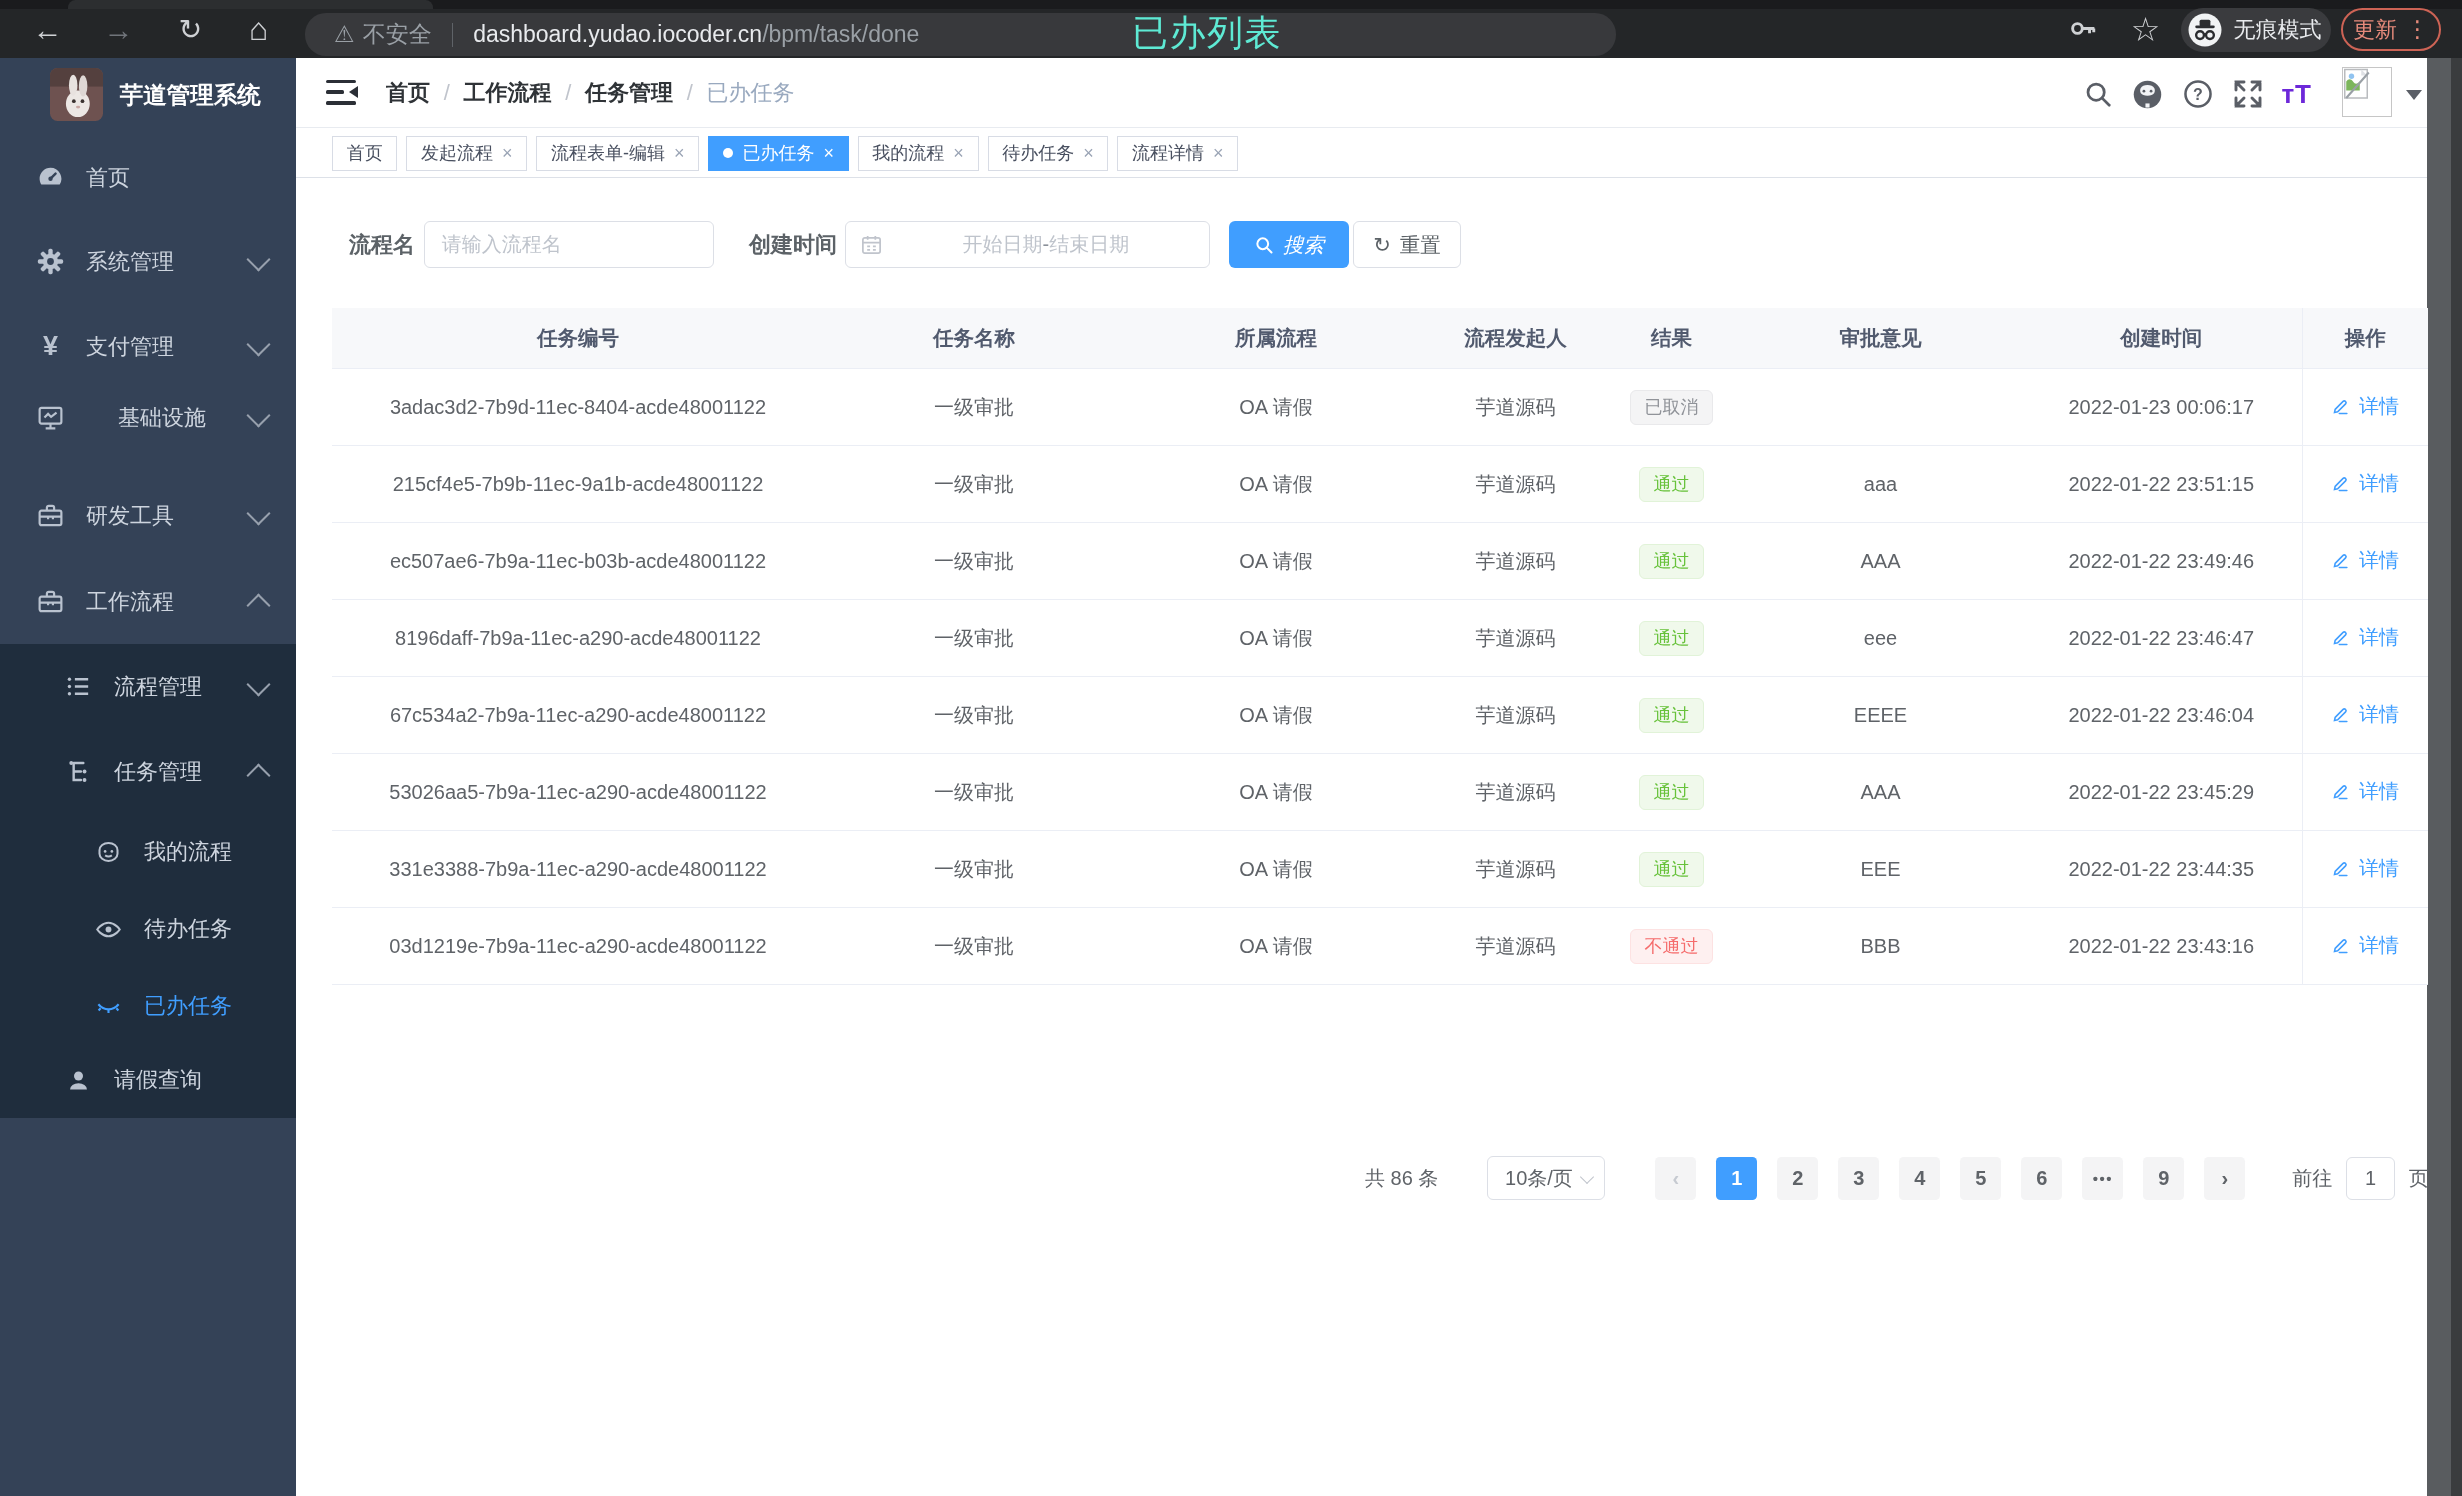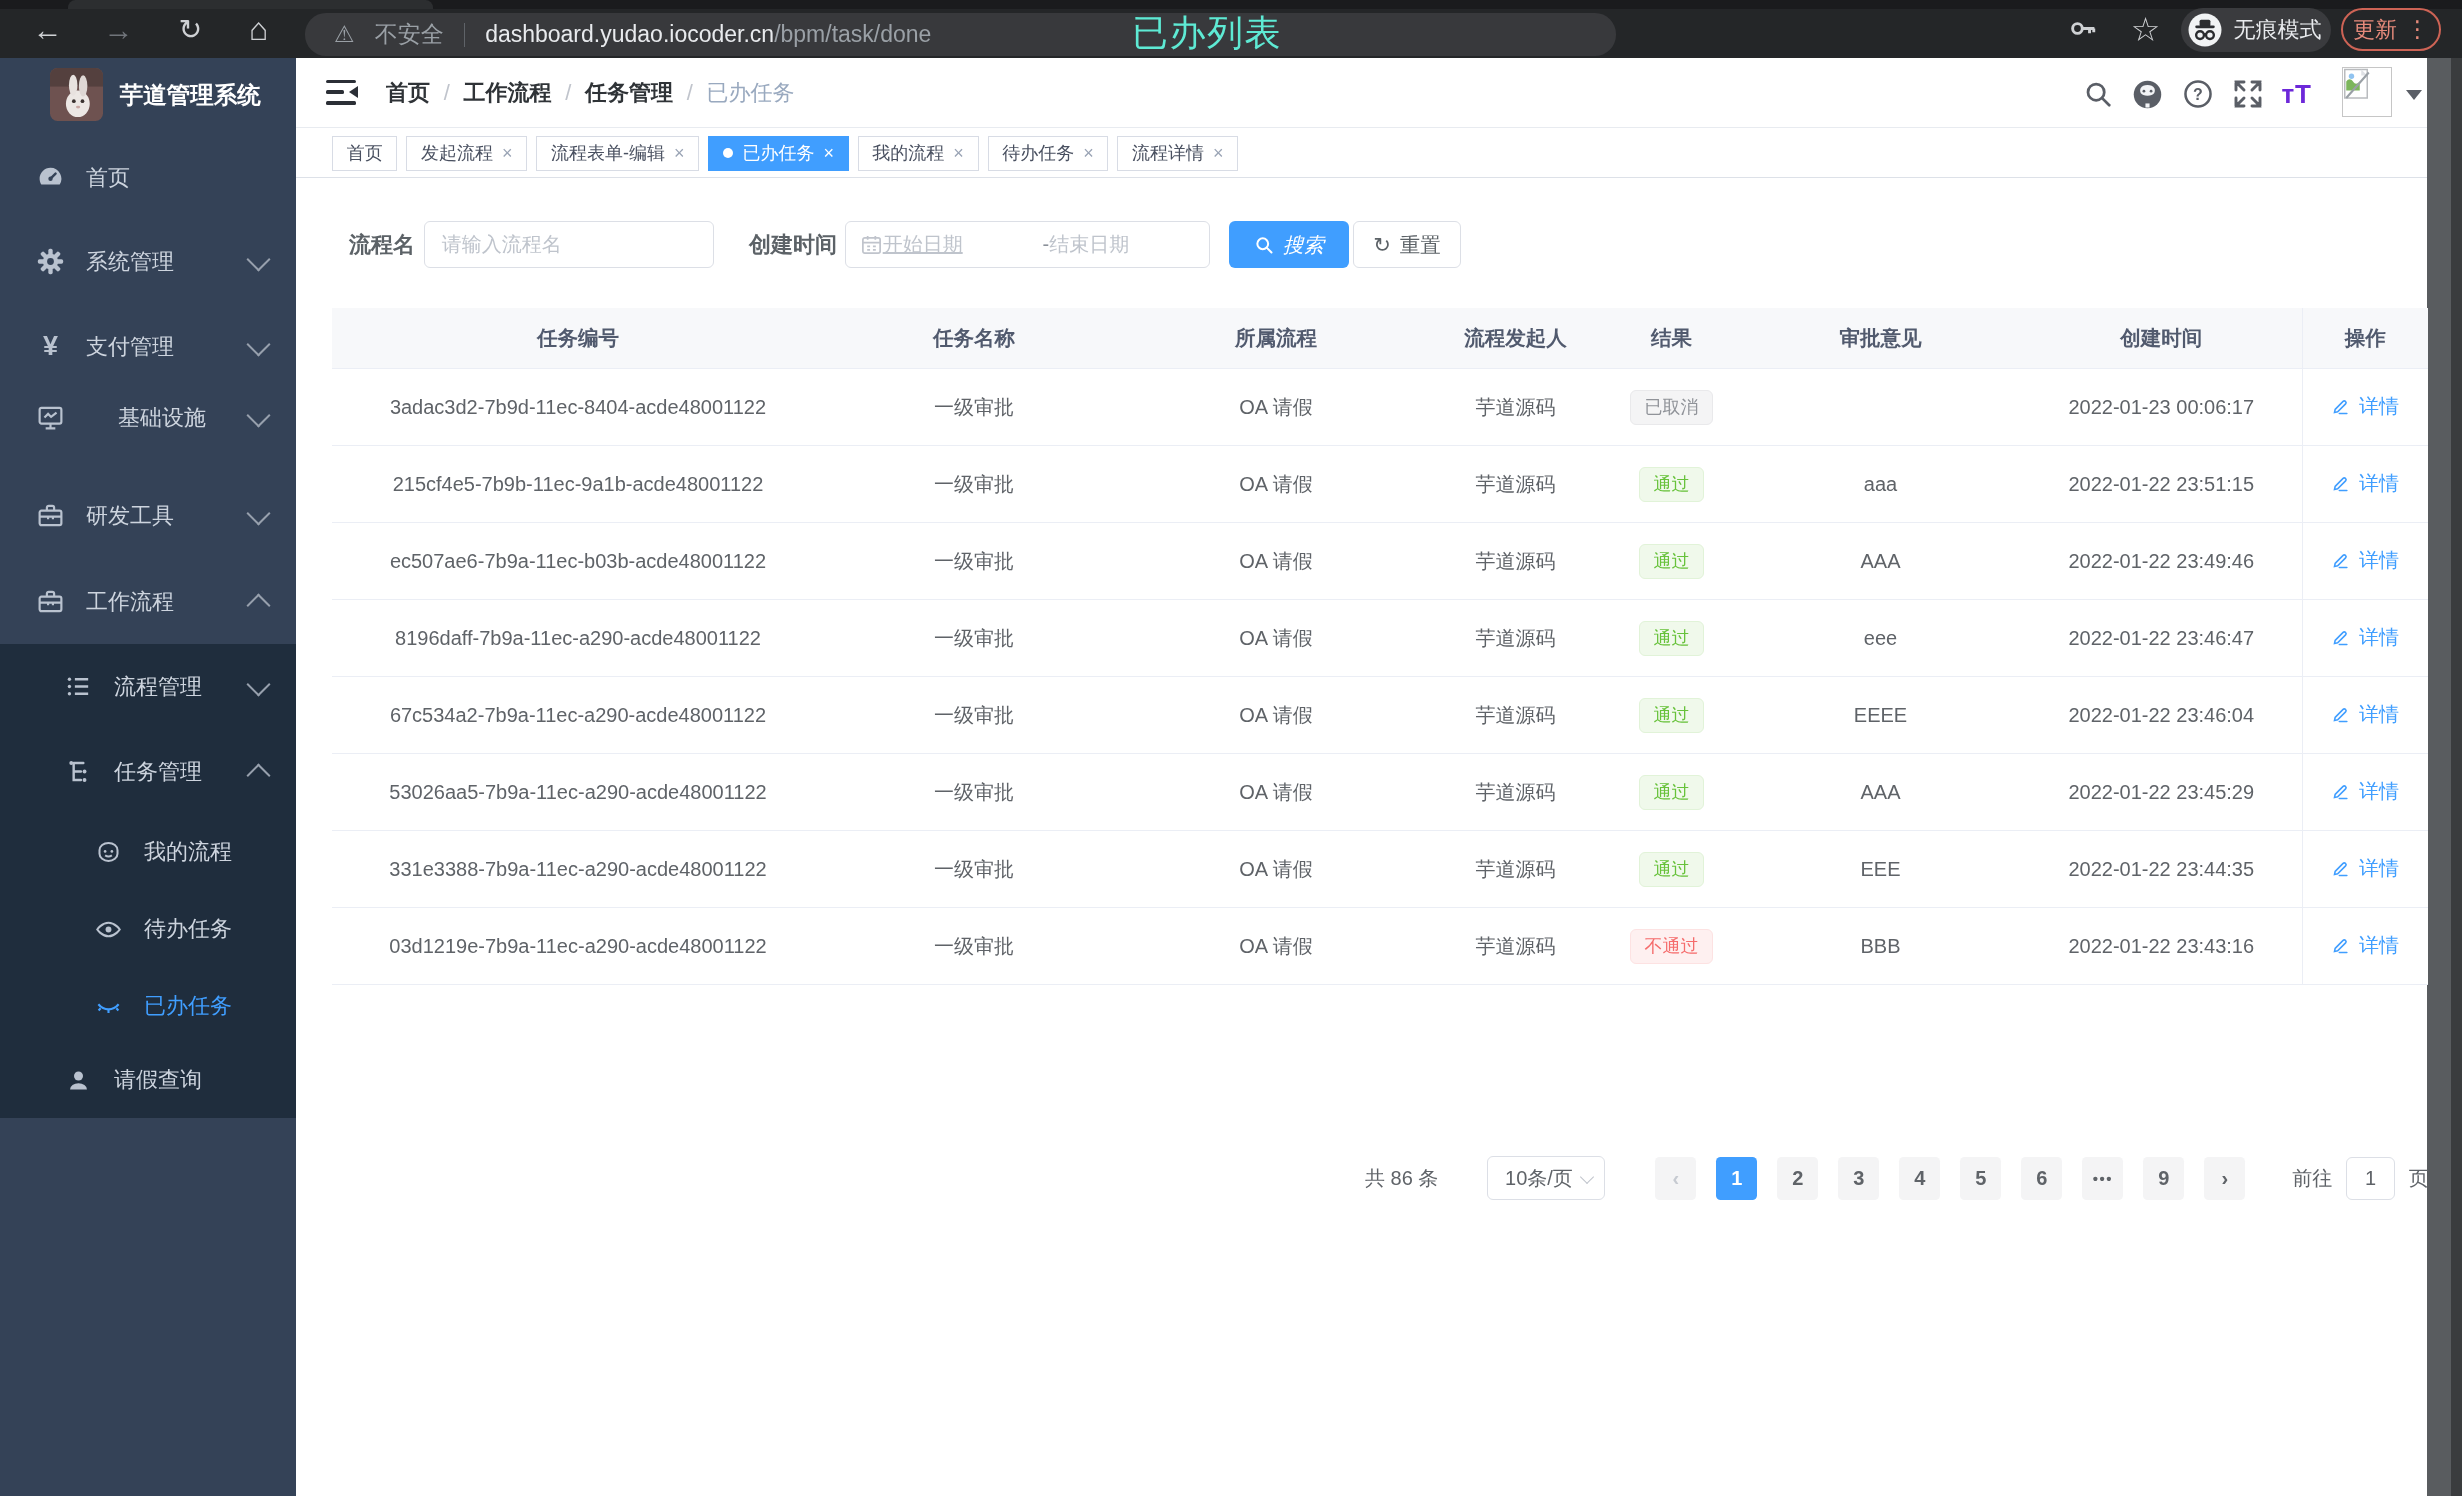--- a/index.html
+++ b/index.html
@@ -7,21 +7,21 @@
   #canvas{position:relative;width:2462px;height:1496px;overflow:hidden;background:#fff;}
 
   
   .browser-bar{position:absolute;left:0;top:0;width:2462px;height:58px;background:#242628;z-index:5;}
   .tabstrip{position:absolute;left:0;top:0;width:2462px;height:9px;background:#1a1b1d;}
   .tab-hint{position:absolute;left:68px;top:0;width:365px;height:9px;background:#2c2e30;border-radius:7.6px 7.6px 0 0;}
   .bicon{position:absolute;top:7.6px;color:#cfd1d4;font-size:30px;line-height:43px;width:43px;text-align:center;}
   .bicon.dim{color:#70747a;}
   .url-pill{position:absolute;left:305px;top:13px;width:1311px;height:43px;border-radius:21px;background:#38393c;display:flex;align-items:center;font-size:23px;color:#9aa0a6;}
   .warn{margin-left:29px;font-size:23px;color:#9aa0a6;}
-  .notsecure{margin-left:20px;}
+  .notsecure{margin-left:8px;}
   .url-div{width:1.5px;height:24px;background:#5f6368;margin:0 20px;}
   .host{color:#e8eaed;}
   .path{color:#9aa0a6;}
   .annotation{position:absolute;left:1132px;top:9px;font-size:36px;font-weight:500;color:#5eead4;z-index:9;letter-spacing:1.5px;}
   .incog-pill{position:absolute;left:2181px;top:8.4px;height:44px;width:150px;border-radius:22px;background:#3a3b3e;display:flex;align-items:center;gap:10.6px;color:#e8eaed;font-size:22px;padding-left:6px;box-sizing:border-box;}
   .update-pill{position:absolute;left:2341px;top:8.4px;height:43px;width:100px;border:2.3px solid #cd6355;border-radius:23px;box-sizing:border-box;display:flex;align-items:center;justify-content:center;gap:9px;color:#e68a7b;font-size:22px;}
   .update-pill .dots{font-size:23px;color:#e68a7b;}
 
   
   .scrollbar{position:absolute;right:0;top:58px;width:35px;height:1438px;background:#3a3c3e;}
@@ -402,21 +402,21 @@
     <span style="margin-left:16.7px;">请输入流程名</span>
   </div>
   <span class="flabel" style="left:749px;">创建时间</span>
   <div class="finput" style="left:845px;width:365px;">
     <span style="margin-left:13.7px;display:flex;">
       <svg width="23" height="23" viewBox="0 0 24 24" fill="none" stroke="#c0c4cc" stroke-width="1.8">
           <rect x="3" y="5" width="18" height="16" rx="2"></rect>
           <path d="M8 3v4M16 3v4M3 10h18M7.5 14h3M13.5 14h3M7.5 17.5h3M13.5 17.5h3"></path>
         </svg>
     </span>
-    <span style="flex:1;text-align:left;text-decoration:underline;">开始日期</span>
+    <span style="flex:1;text-align:right;">开始日期</span>
     <span style="color:#8a9099;">-</span>
     <span style="flex:1;text-align:left;">结束日期</span>
   </div>
   <div class="btn primary" style="left:1229px;width:120px;font-style:italic;">
     <svg width="20" height="20" viewBox="0 0 24 24" fill="none" stroke="#fff" stroke-width="2.4">
         <circle cx="10.5" cy="10.5" r="6.5"></circle>
         <path d="M15.5 15.5L21 21" stroke-linecap="round"></path>
       </svg>
     <span>搜索</span>
   </div>

